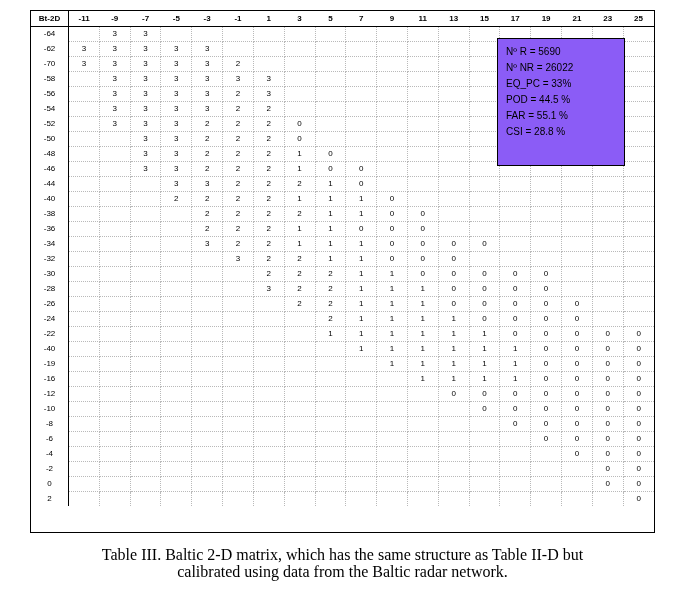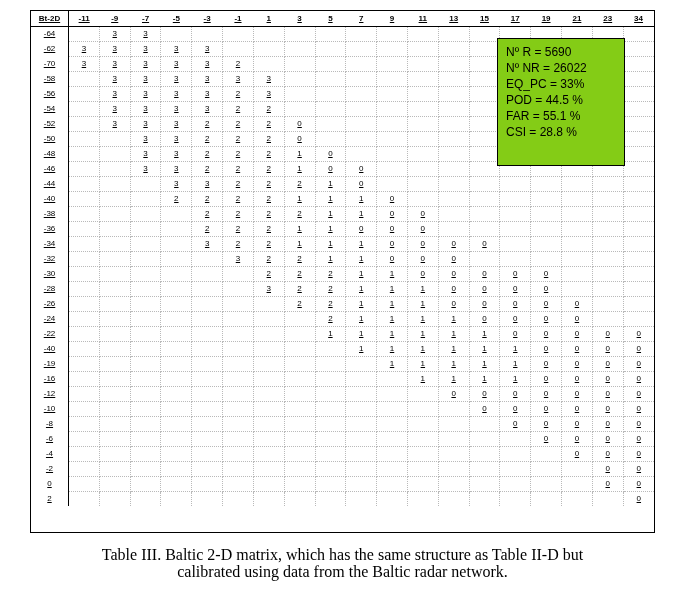--- a/index.html
+++ b/index.html
@@ -21,21 +21,20 @@
   
   #matrix-frame {
     position: absolute;
     left: 30px;
     top: 10px;
     width: 625px;
     height: 523px;
     border: 1px solid #000000;
     box-sizing: border-box;
     background: #ffffff;
-    text-decoration: underline;
   }
   table.matrix {
     border-collapse: collapse;
     table-layout: fixed;
     width: 623px;
     font-size: 8px;
     color: #000000;
   }
   table.matrix td, table.matrix th {
     padding: 0;
@@ -79,24 +78,24 @@
     border-bottom: none;
   }
   
   #stats-box {
     position: absolute;
     left: 497px;
     top: 38px;
     width: 128px;
     height: 128px;
     border: 1px solid #000000;
-    background: #84cc16;
+    background: #8b5cf6;
     box-sizing: border-box;
     padding: 5px 0 0 8px;
-    font-size: 12px;
+    font-size: 10px;
     line-height: 16px;
     color: #000000;
   }
   #stats-box div {
     white-space: nowrap;
   }
   
   #caption {
     position: absolute;
     left: 60px;
@@ -130,21 +129,21 @@
           <th>5</th>
           <th>7</th>
           <th>9</th>
           <th>11</th>
           <th>13</th>
           <th>15</th>
           <th>17</th>
           <th>19</th>
           <th>21</th>
           <th>23</th>
-          <th>34</th>
+          <th>25</th>
         </tr>
       </thead>
       <tbody id="matrix-body">
           <tr>
             <td class="rowlabel">-64</td>
             <td class="cell"></td>
             <td class="cell">3</td>
             <td class="cell">3</td>
             <td class="cell"></td>
             <td class="cell"></td>

